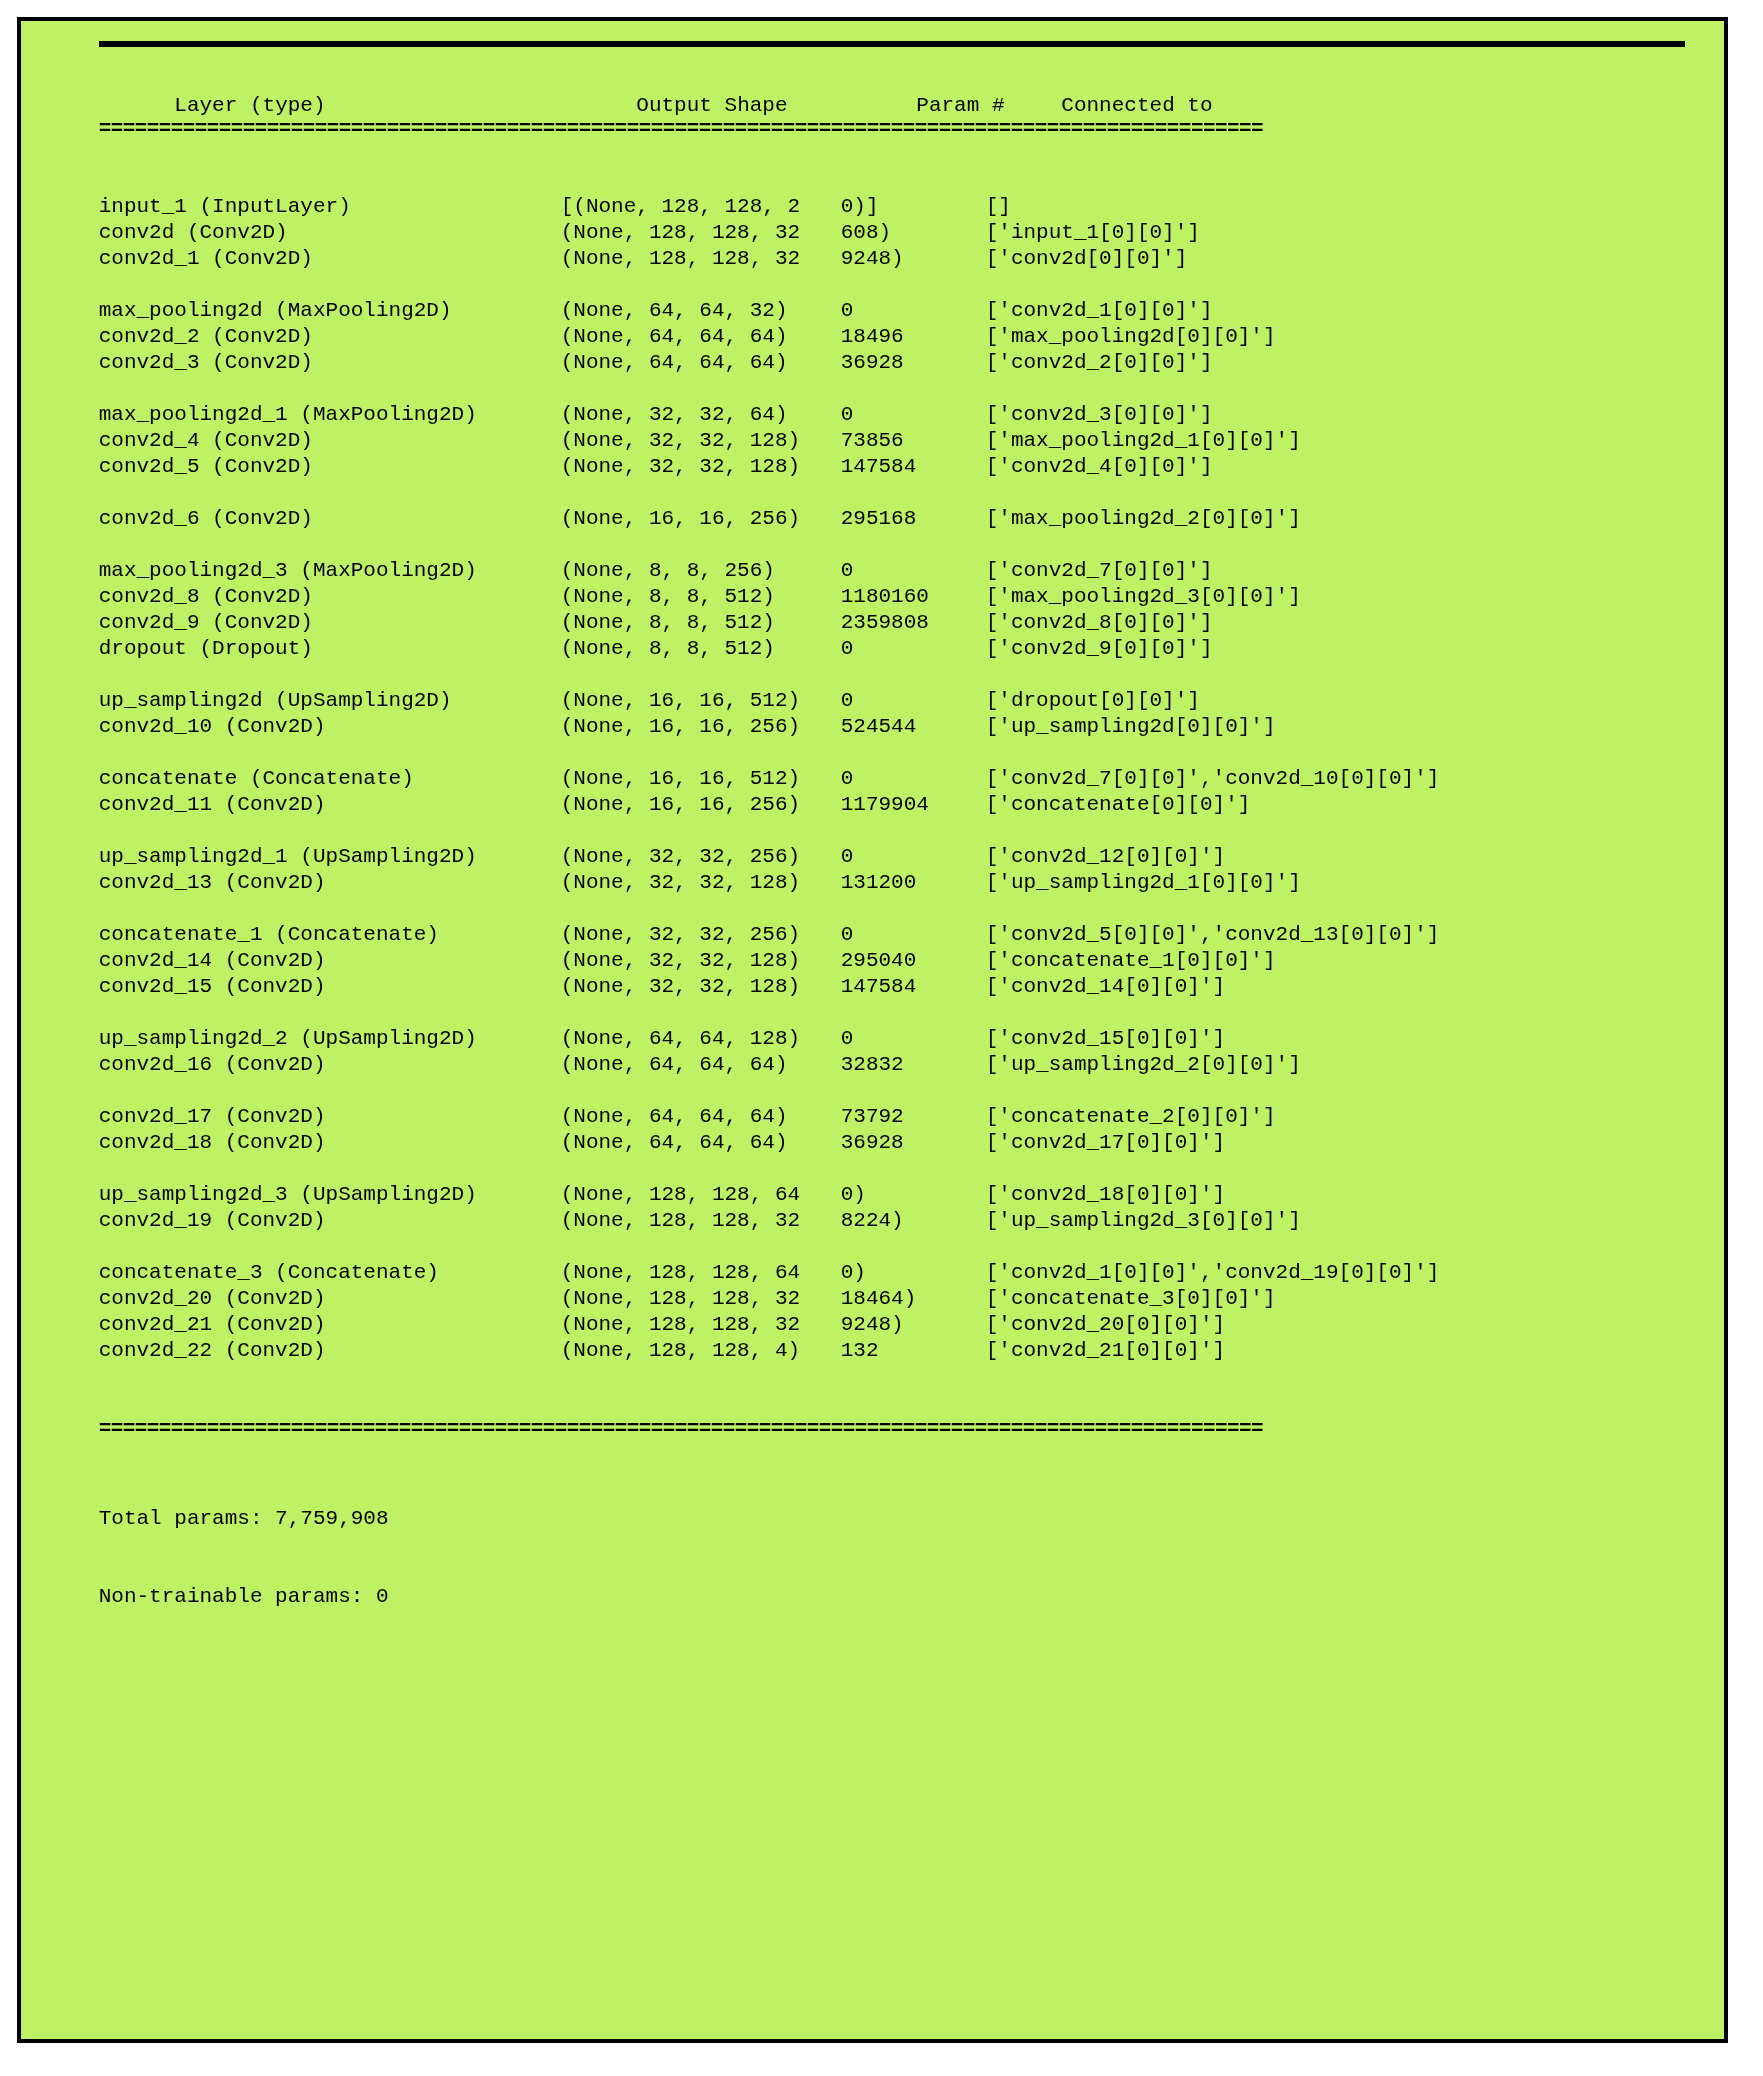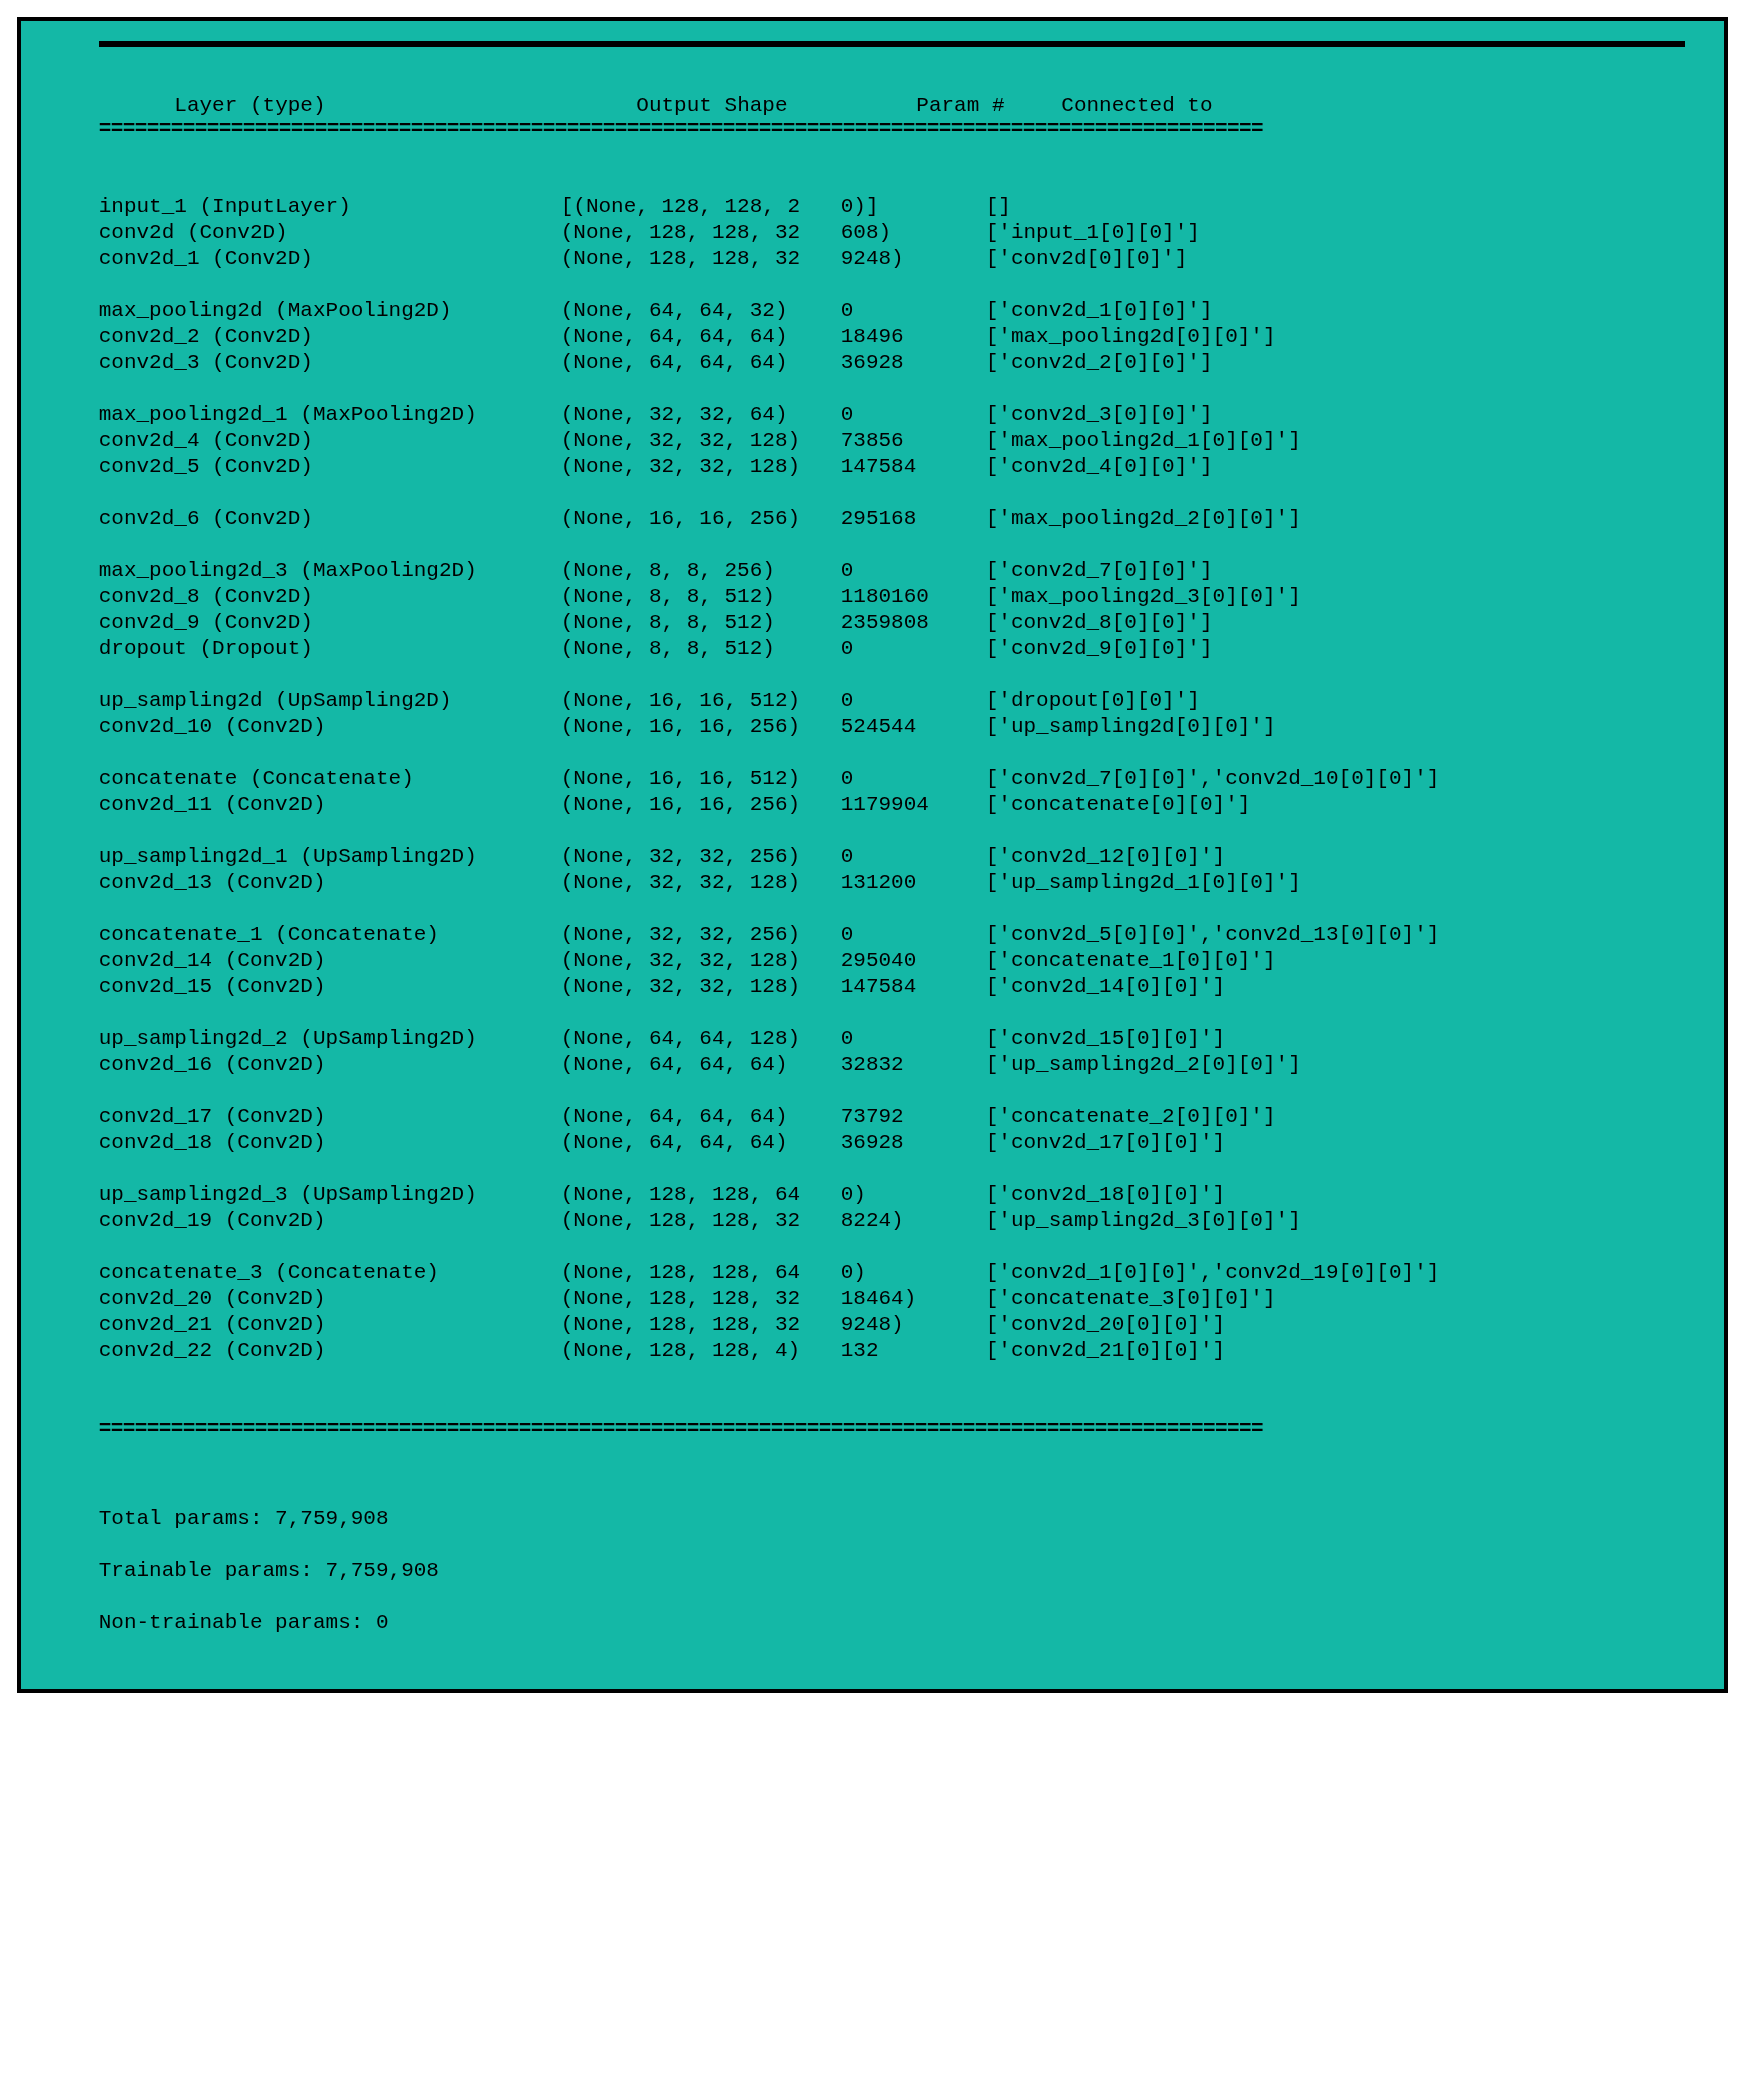--- a/index.html
+++ b/index.html
@@ -13,24 +13,24 @@
     font-family: "Liberation Mono", "DejaVu Sans Mono", monospace;
     color: #000000;
     overflow: hidden;
   }
 
   #frame {
     position: absolute;
     left: 16.7px;
     top: 16.7px;
     width: 1711px;
-    height: 1676px;
+    height: 2026px;
     border: 4.8px solid #000000;
     box-sizing: border-box;
-    background: #14b8a6;
+    background: #bef264;
   }
 
   #sheet {
     position: absolute;
     left: 78px;
     top: 20.4px;
     width: 1605px;
   }
 
   
@@ -140,20 +140,19 @@
     <div class="line blank"></div>
 
     <div class="rule-line">=================================================================================================</div>
 
     <div class="line blank"></div>
     <div class="line blank"></div>
 
     <div class="footer-block">
       <div class="line">Total params: 7,759,908</div>
       <div class="line blank"></div>
-      <div class="line">Trainable params: 7,759,908</div>
       <div class="line blank"></div>
       <div class="line">Non-trainable params: 0</div>
     </div>
 
   </div>
 </div>
 
 
 </body></html>

